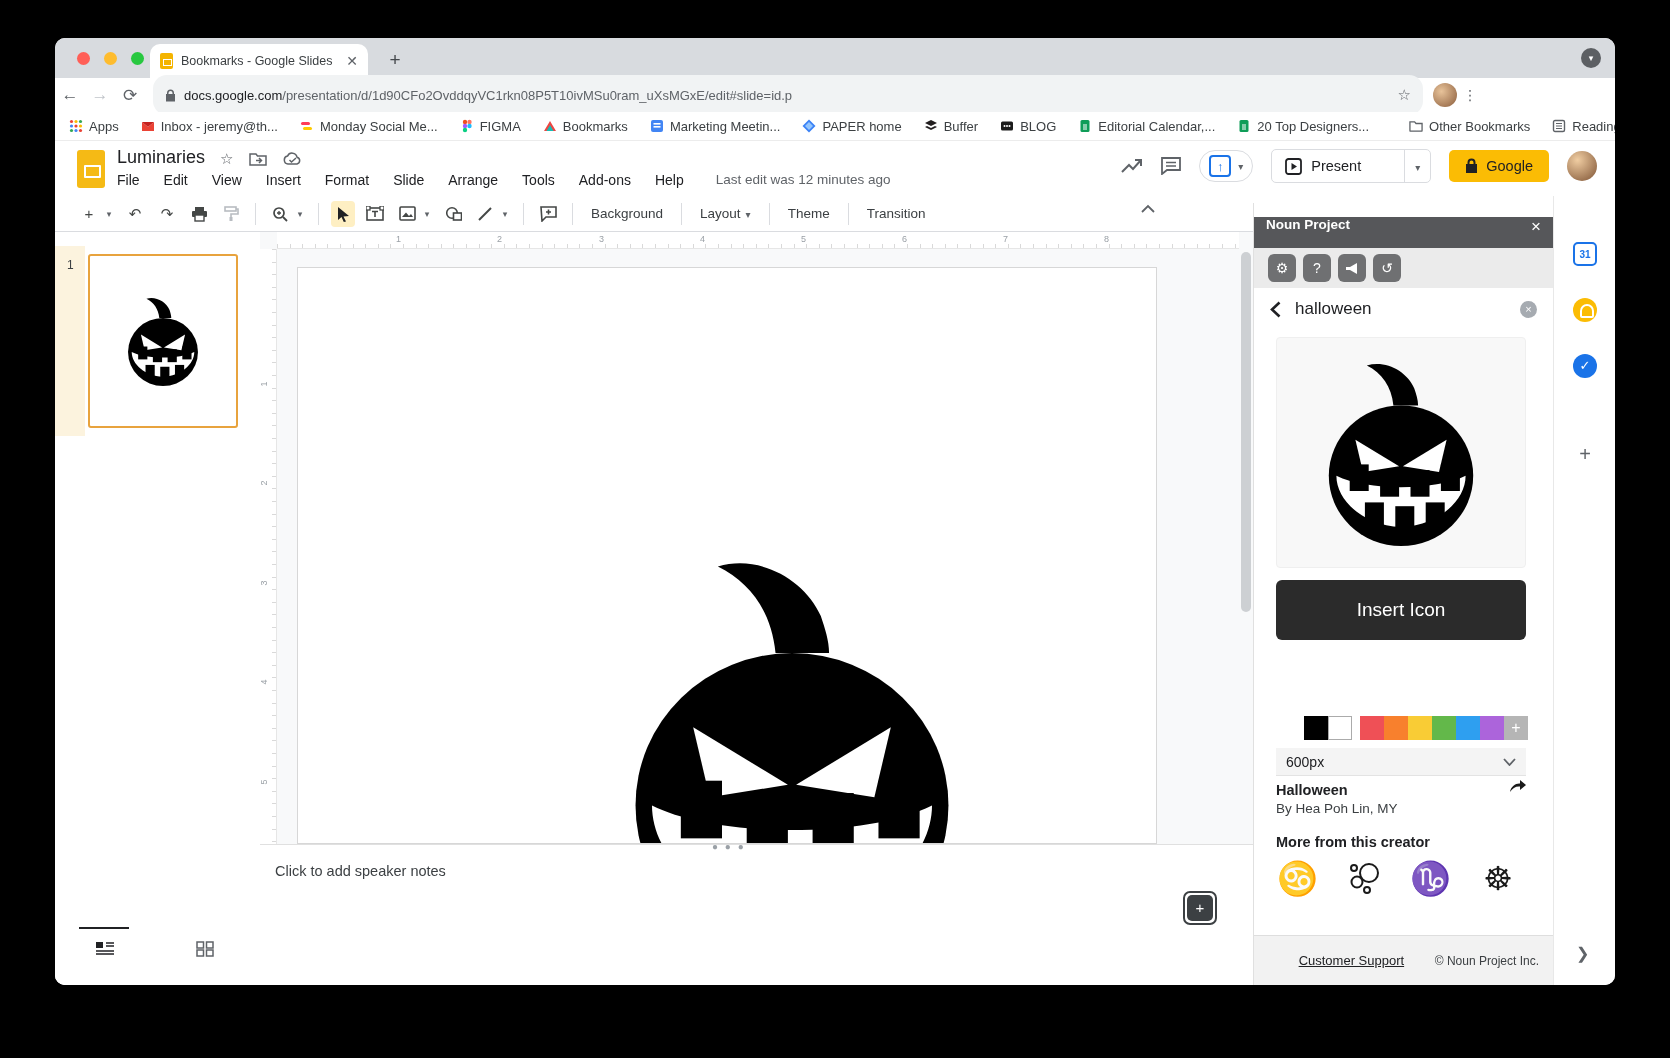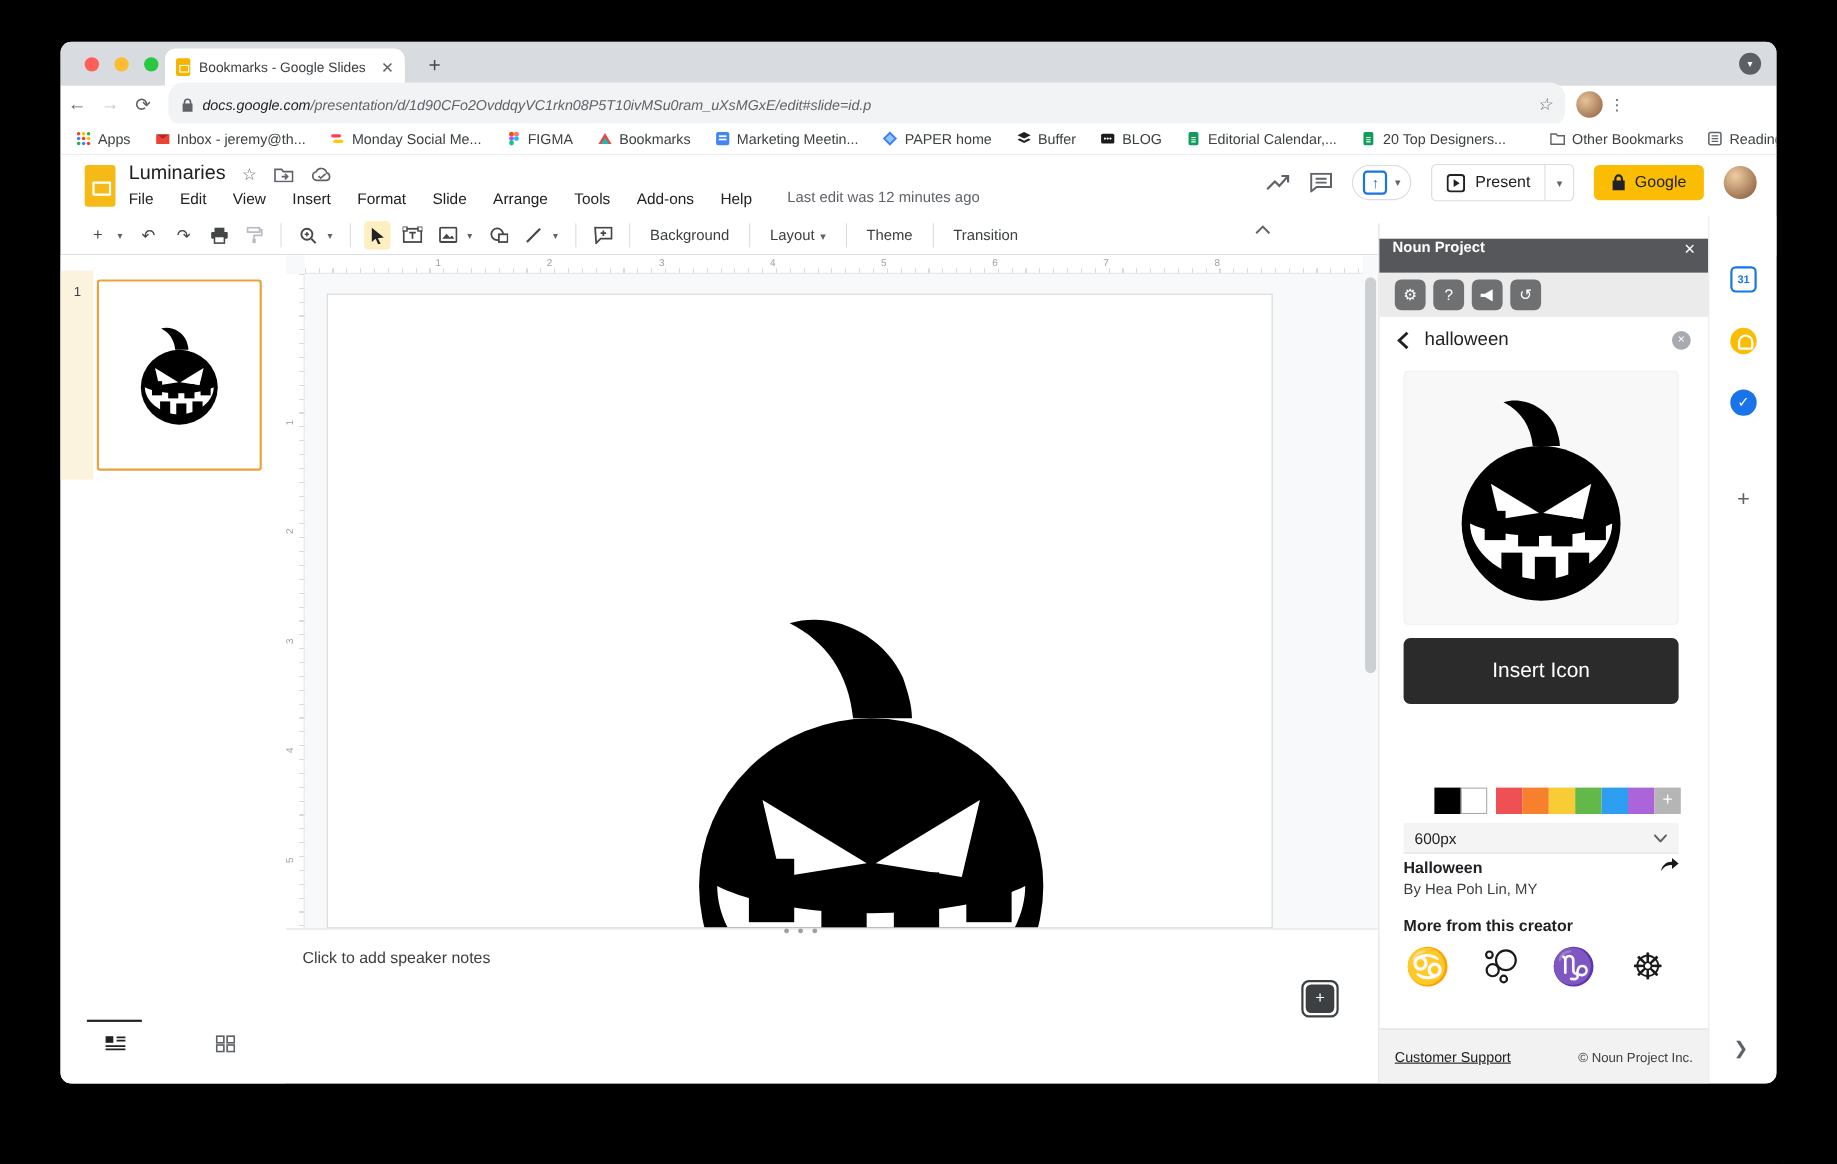--- a/index.html
+++ b/index.html
@@ -15,21 +15,21 @@
   .tab-close { color:#5F6368; font-size:14px; cursor:default; }
   .newtab { position:absolute; left:326px; top:8px; width:28px; height:28px; border-radius:50%; color:#45494D; font-size:19px; text-align:center; line-height:27px; }
   .tabsearch { position:absolute; right:14px; top:10px; width:20px; height:20px; border-radius:50%; background:#5C5F63; color:#fff; font-size:9px; text-align:center; line-height:20px; }
   .slides-favicon { width:13px; height:16px; background:#F4B400; border-radius:2px; position:relative; flex:0 0 auto; }
   .slides-favicon::after { content:""; position:absolute; left:3px; top:6px; width:7px; height:5px; border:1.5px solid #fff; }
 
   
   .urlrow { position:absolute; left:0; top:40px; width:100%; height:34px; background:#fff; display:flex; align-items:center; }
   .navbtn { width:30px; text-align:center; font-size:17px; color:#5F6368; }
   .navbtn.disabled { color:#C0C4C9; }
-  .omnibox { margin-left:8px; width:1270px; height:40px; background:#F1F3F4; border-radius:14px; display:flex; align-items:center; padding:0 12px; gap:8px;font-style:italic; }
+  .omnibox { margin-left:8px; width:1270px; height:40px; background:#F1F3F4; border-radius:14px; display:flex; align-items:center; padding:0 12px; gap:8px; }
   .url-text { font-size:13px; color:#202124; white-space:nowrap; overflow:hidden; flex:1; }
   .url-text .path { color:#5F6368; }
   .star { font-size:15px; color:#5F6368; }
   .mini-avatar { width:24px; height:24px; border-radius:50%; background:radial-gradient(circle at 35% 35%, #e8c39a, #8a5c3b); margin-left:10px; }
   .kebab { width:26px; text-align:center; color:#5F6368; font-size:14px; letter-spacing:0; }
 
   
   .bookmarks { position:absolute; left:0; top:74px; width:100%; height:29px; background:#fff; display:flex; align-items:center; padding-left:14px; border-bottom:1px solid #ECECEC; }
   .bm { display:flex; align-items:center; gap:6px; margin-right:22px; white-space:nowrap; }
   .bm-label { font-size:13px; color:#3C4043; }
@@ -42,21 +42,21 @@
   .app-icon::after { content:""; position:absolute; left:7px; top:15px; width:13px; height:9px; border:2.5px solid #fff; border-radius:1px; }
   .doc-title { position:absolute; left:62px; top:6px; font-size:18px; color:#202124; }
   .title-icons { position:absolute; left:165px; top:9px; display:flex; gap:16px; color:#5F6368; font-size:15px; align-items:center; }
   .menubar { position:absolute; left:62px; top:31px; display:flex; gap:24px; }
   .menu-item { font-size:14px; color:#202124; }
   .last-edit { font-size:13.5px; color:#5F6368; margin-left:8px; }
   .hdr-right { position:absolute; right:18px; top:8px; display:flex; align-items:center; gap:18px; }
   .meet-pill { display:flex; align-items:center; border:1px solid #DADCE0; border-radius:18px; padding:4px 9px; gap:7px; }
   .meet-sq { width:22px; height:22px; border:2px solid #1A73E8; border-radius:4px; color:#1A73E8; font-size:13px; text-align:center; line-height:20px; font-weight:bold; }
   .caret { font-size:10px; color:#5F6368; }
-  .present-btn { display:flex; align-items:center; border:1px solid #DADCE0; border-radius:5px; overflow:hidden; }
+  .present-btn { display:flex; align-items:center; border:1px solid #DADCE0; border-radius:5px; overflow:hidden;gap:30px; }
   .present-main { display:flex; align-items:center; gap:9px; padding:7px 13px; }
   .present-label { font-size:14.5px; color:#202124; }
   .present-caret { padding:7px 10px; border-left:1px solid #DADCE0; }
   .share-btn { display:flex; align-items:center; gap:8px; background:#FBBC04; border-radius:5px; padding:8px 16px; }
   .share-label { font-size:14.5px; color:#202124; font-weight:500; }
   .avatar { width:30px; height:30px; border-radius:50%; background:radial-gradient(circle at 35% 30%, #f0cda2, #7d5233); }
 
   
   .toolbar { position:absolute; left:0; top:158px; width:100%; height:36px; background:#fff; border-bottom:1px solid #DADCE0; display:flex; align-items:center; padding-left:18px; }
   .tb { display:flex; align-items:center; justify-content:center; min-width:24px; height:26px; margin:0 4px; color:#444746; font-size:15px; border-radius:4px; }
@@ -114,21 +114,21 @@
   .sw-plus { width:24px; height:24px; background:#B5B5B5; color:#fff; font-size:16px; text-align:center; line-height:23px; }
   .size-select { position:absolute; left:22px; top:545px; width:250px; height:28px; background:#F4F4F4; border-bottom:1px solid #E3E3E3; display:flex; align-items:center; padding:0 10px; }
   .size-value { font-size:14px; color:#202124; flex:1; }
   .icon-title { position:absolute; left:22px; top:579px; font-size:14.5px; font-weight:bold; color:#202124; }
   .share-icon-arrow { position:absolute; right:26px; top:576px; }
   .icon-author { position:absolute; left:22px; top:598px; font-size:13.5px; color:#3C4043; }
   .more-label { position:absolute; left:22px; top:631px; font-size:14.5px; font-weight:bold; color:#202124; }
   .creator-row { position:absolute; left:22px; top:653px; width:250px; display:flex; justify-content:space-between; padding-right:6px; }
   .creator-ic { width:44px; height:44px; display:flex; align-items:center; justify-content:center; color:#1a1a1a; font-size:33px; }
   .panel-footer { position:absolute; left:0; bottom:0; width:100%; height:50px; background:#F2F2F2; border-top:1px solid #DEDEDE; display:flex; align-items:center; padding:0 14px; }
-  .support-link { font-size:13px; color:#202124; text-decoration:underline; flex:1; }
+  .support-link { font-size:13px; color:#202124; text-decoration:underline; flex:1;text-align:center; }
   .copyright { font-size:12px; color:#3C4043; }
 
   
   .sidestrip { position:absolute; right:0; top:158px; width:62px; bottom:0; background:#fff; border-left:1px solid #E8E8E8; }
   .ss-ic { position:absolute; left:19px; width:24px; height:24px; border-radius:5px; }
   .ss-cal { top:46px; background:#fff; border:2px solid #1A73E8; color:#1A73E8; font-size:10px; font-weight:bold; text-align:center; line-height:21px; }
   .ss-keep { top:102px; background:#FBBC04; border-radius:50%; position:absolute; }
   .ss-keep::after { content:""; position:absolute; left:7px; top:6px; width:10px; height:10px; border:2px solid #fff; border-radius:50% 50% 2px 2px; }
   .ss-tasks { top:158px; background:#1A73E8; border-radius:50%; color:#fff; font-size:13px; text-align:center; line-height:23px; }
   .ss-plus { top:246px; color:#5F6368; font-size:20px; text-align:center; line-height:24px; }

